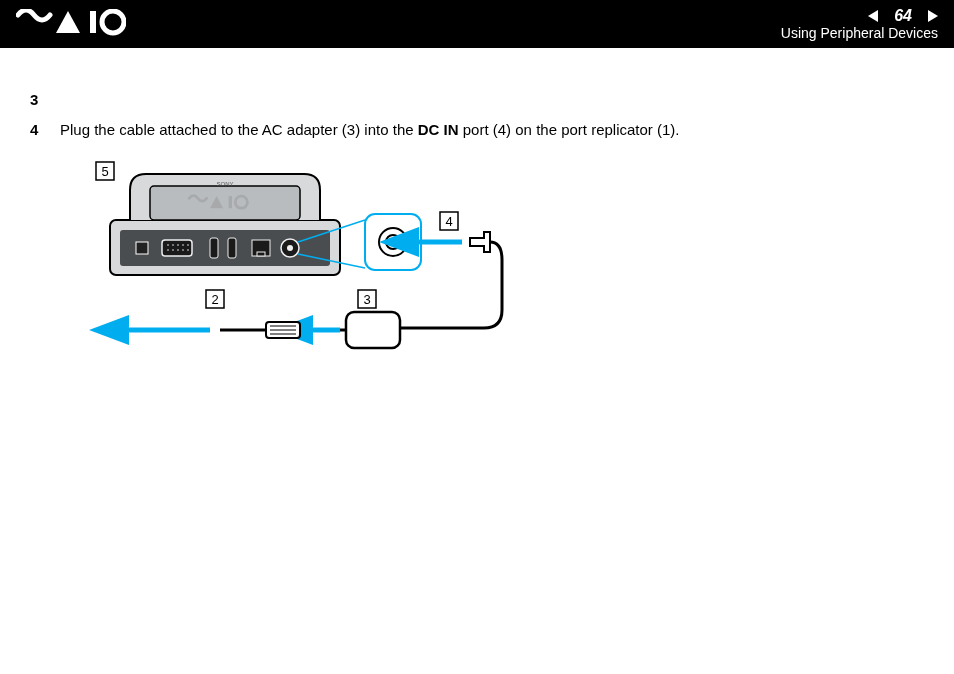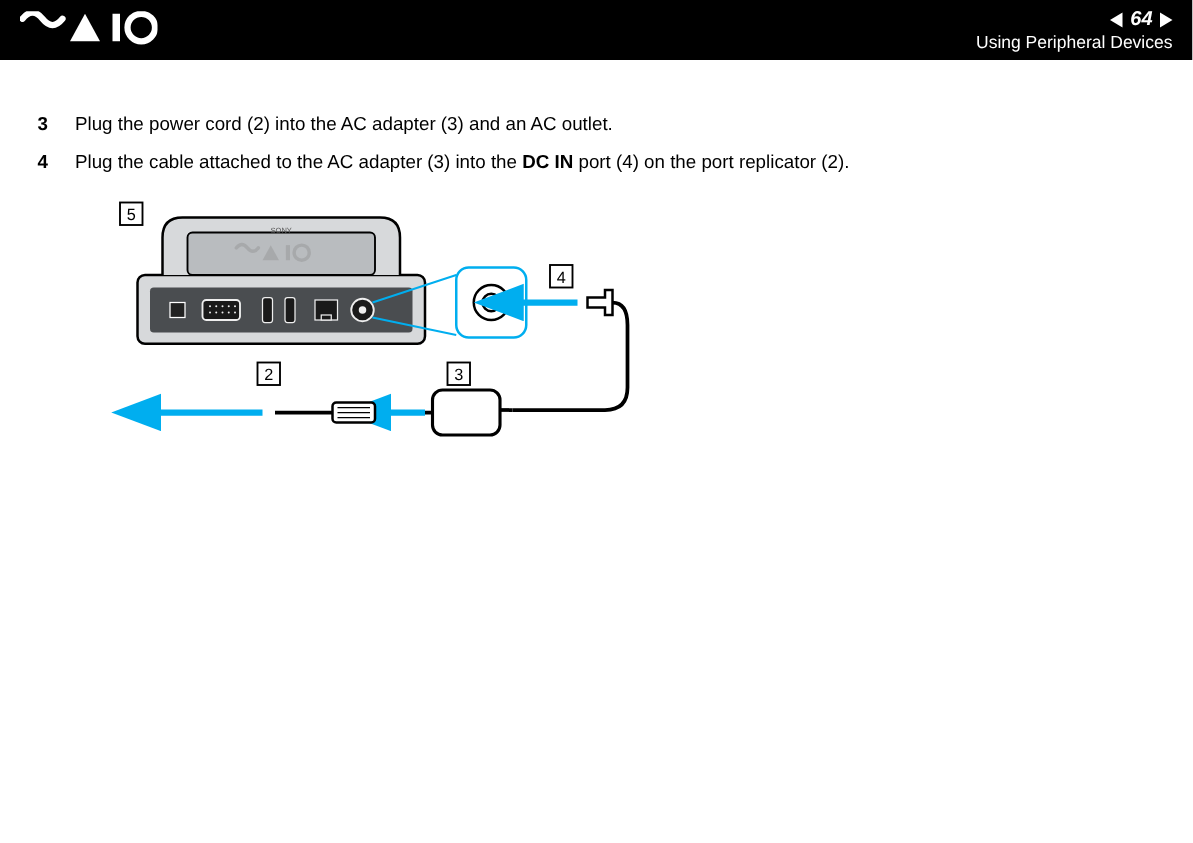--- a/index.html
+++ b/index.html
@@ -25,21 +25,21 @@
     align-items: center;
     gap: 2px;
   }
   .header-right {
     text-align: right;
   }
   .pagenav {
     display: flex;
     align-items: center;
     justify-content: flex-end;
-    gap: 6px;
+    gap: 16px;
     font-style: italic;
     font-weight: bold;
   }
   .section-title {
     font-weight: normal;
     font-size: 14px;
   }
   .tri {
     width: 0; height: 0;
     border-top: 6px solid transparent;
@@ -86,29 +86,26 @@
       <div class="tri right"></div>
     </div>
     <div class="section-title">Using Peripheral Devices</div>
   </div>
 </div>
 
 <div class="content">
 
   <div class="step">
     <span class="num">3</span>
-    <span>
-      <span>Plug the power cord (2) into the AC adapter (3) and an AC outlet.</span>
-    </span>
   </div>
 
   <div class="step">
     <span class="num">4</span>
     <span>
-      <span>Plug the cable attached to the AC adapter (3) into the </span><b>DC IN</b><span> port (4) on the port replicator (2).</span>
+      <span>Plug the cable attached to the AC adapter (3) into the </span><b>DC IN</b><span> port (4) on the port replicator (1).</span>
     </span>
   </div>
 
   <div class="figure">
     <svg width="460" height="220" viewBox="0 0 460 220">
       <defs>
         <marker id="arrC" markerWidth="10" markerHeight="10" refX="1" refY="3" orient="auto">
           <path d="M0,0 L0,6 L8,3 z" fill="#00AEEF"></path>
         </marker>
       </defs>

